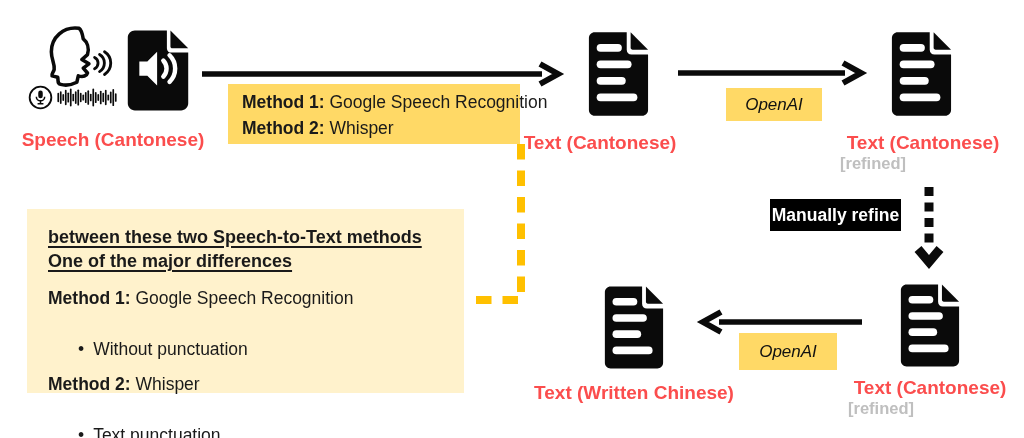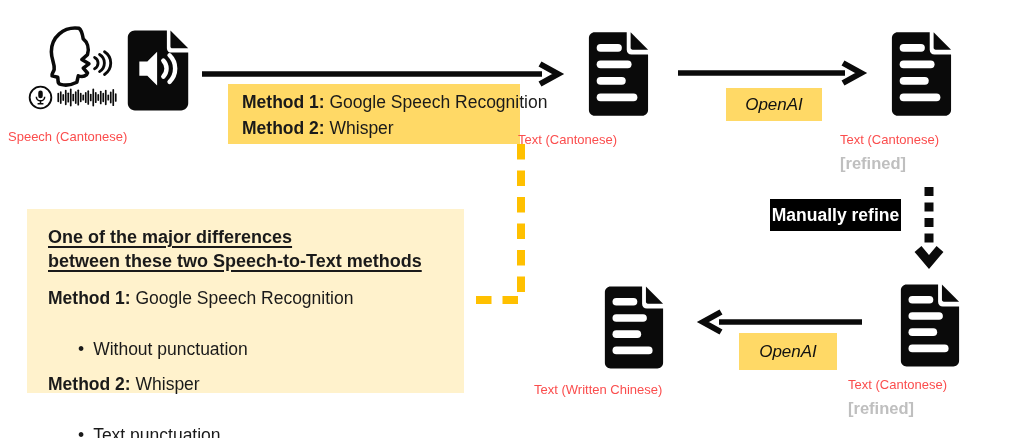--- a/index.html
+++ b/index.html
@@ -1,21 +1,21 @@
 <!DOCTYPE html>
 <html style="--accent_yellow: #FFD966; --note_yellow: #FFF2CC; --dash_yellow: #FFC000; --label_red: #FB4D4D; --refined_gray: #BFBFBF;"><head>
 <meta charset="utf-8">
 <style>
   html,body{margin:0;padding:0;background:#fff;}
   .canvas{position:relative;width:1024px;height:438px;background:#fff;overflow:hidden;
           font-family:"Liberation Sans",sans-serif;color:#1a1a1a;}
   .abs{position:absolute;}
 
   
-  .red-label{color:var(--label_red);font-weight:normal;font-size:13px;text-align:left;white-space:nowrap;}
+  .red-label{color:var(--label_red);font-weight:bold;font-size:19px;text-align:center;white-space:nowrap;}
   .gray-label{color:var(--refined_gray);font-weight:bold;font-size:16.5px;text-align:left;white-space:nowrap;}
 
   
   .method-box{background:var(--accent_yellow);width:292px;height:60px;padding:5px 0 0 14px;box-sizing:border-box;}
   .method-line{font-size:17.5px;line-height:26px;white-space:nowrap;}
   .method-line b{font-weight:bold;}
 
   
   .openai-box{background:var(--accent_yellow);display:flex;align-items:center;justify-content:center;
               font-size:17px;color:#111;font-style:italic;}
@@ -164,22 +164,22 @@
     <path class="ink-fill" d="M9 2 H42 V20 c0 3 2 5 5 5 h17 V82 c0 3.3 -2.7 6 -6 6 H9 c-3.3 0 -6 -2.7 -6 -6 V8 c0 -3.3 2.7 -6 6 -6 Z"></path>
     <path class="ink-fill" d="M46 2 L64 20 H48 c-1.1 0 -2 -0.9 -2 -2 Z"></path>
     <rect class="white-fill" x="11" y="14" width="26" height="8" rx="4"></rect>
     <rect class="white-fill" x="11" y="31" width="36" height="8" rx="4"></rect>
     <rect class="white-fill" x="11" y="48" width="30" height="8" rx="4"></rect>
     <rect class="white-fill" x="11" y="65" width="42" height="8" rx="4"></rect>
   </svg>
   <div class="abs red-label" style="left:534px;top:382px;width:200px" data-name="text-written-chinese-label">Text (Written Chinese)</div>
 
   <div class="abs note-box" style="left:27px;top:209px" data-name="differences-note-box">
+    <div class="note-title" data-name="note-title-line-2">between these two Speech-to-Text methods</div>
     <div class="note-title" data-name="note-title-line-1">One of the major differences</div>
-    <div class="note-title" data-name="note-title-line-2">between these two Speech-to-Text methods</div>
     <div class="note-gap"></div>
     <div class="note-line" data-name="note-method-1-line"><b data-name="note-method-1-label">Method 1:</b><span data-name="note-method-1-value"> Google Speech Recognition</span></div>
     <div class="note-line bullet-line" data-name="note-method-1-bullet"><span class="dot" data-name="bullet-icon">•</span><span>Without punctuation</span></div>
     <div class="note-spacer"></div>
     <div class="note-line" data-name="note-method-2-line"><b data-name="note-method-2-label">Method 2:</b><span data-name="note-method-2-value"> Whisper</span></div>
     <div class="note-line bullet-line" data-name="note-method-2-bullet"><span class="dot" data-name="bullet-icon">•</span><span>Text punctuation</span></div>
   </div>
 
 </div>
 

